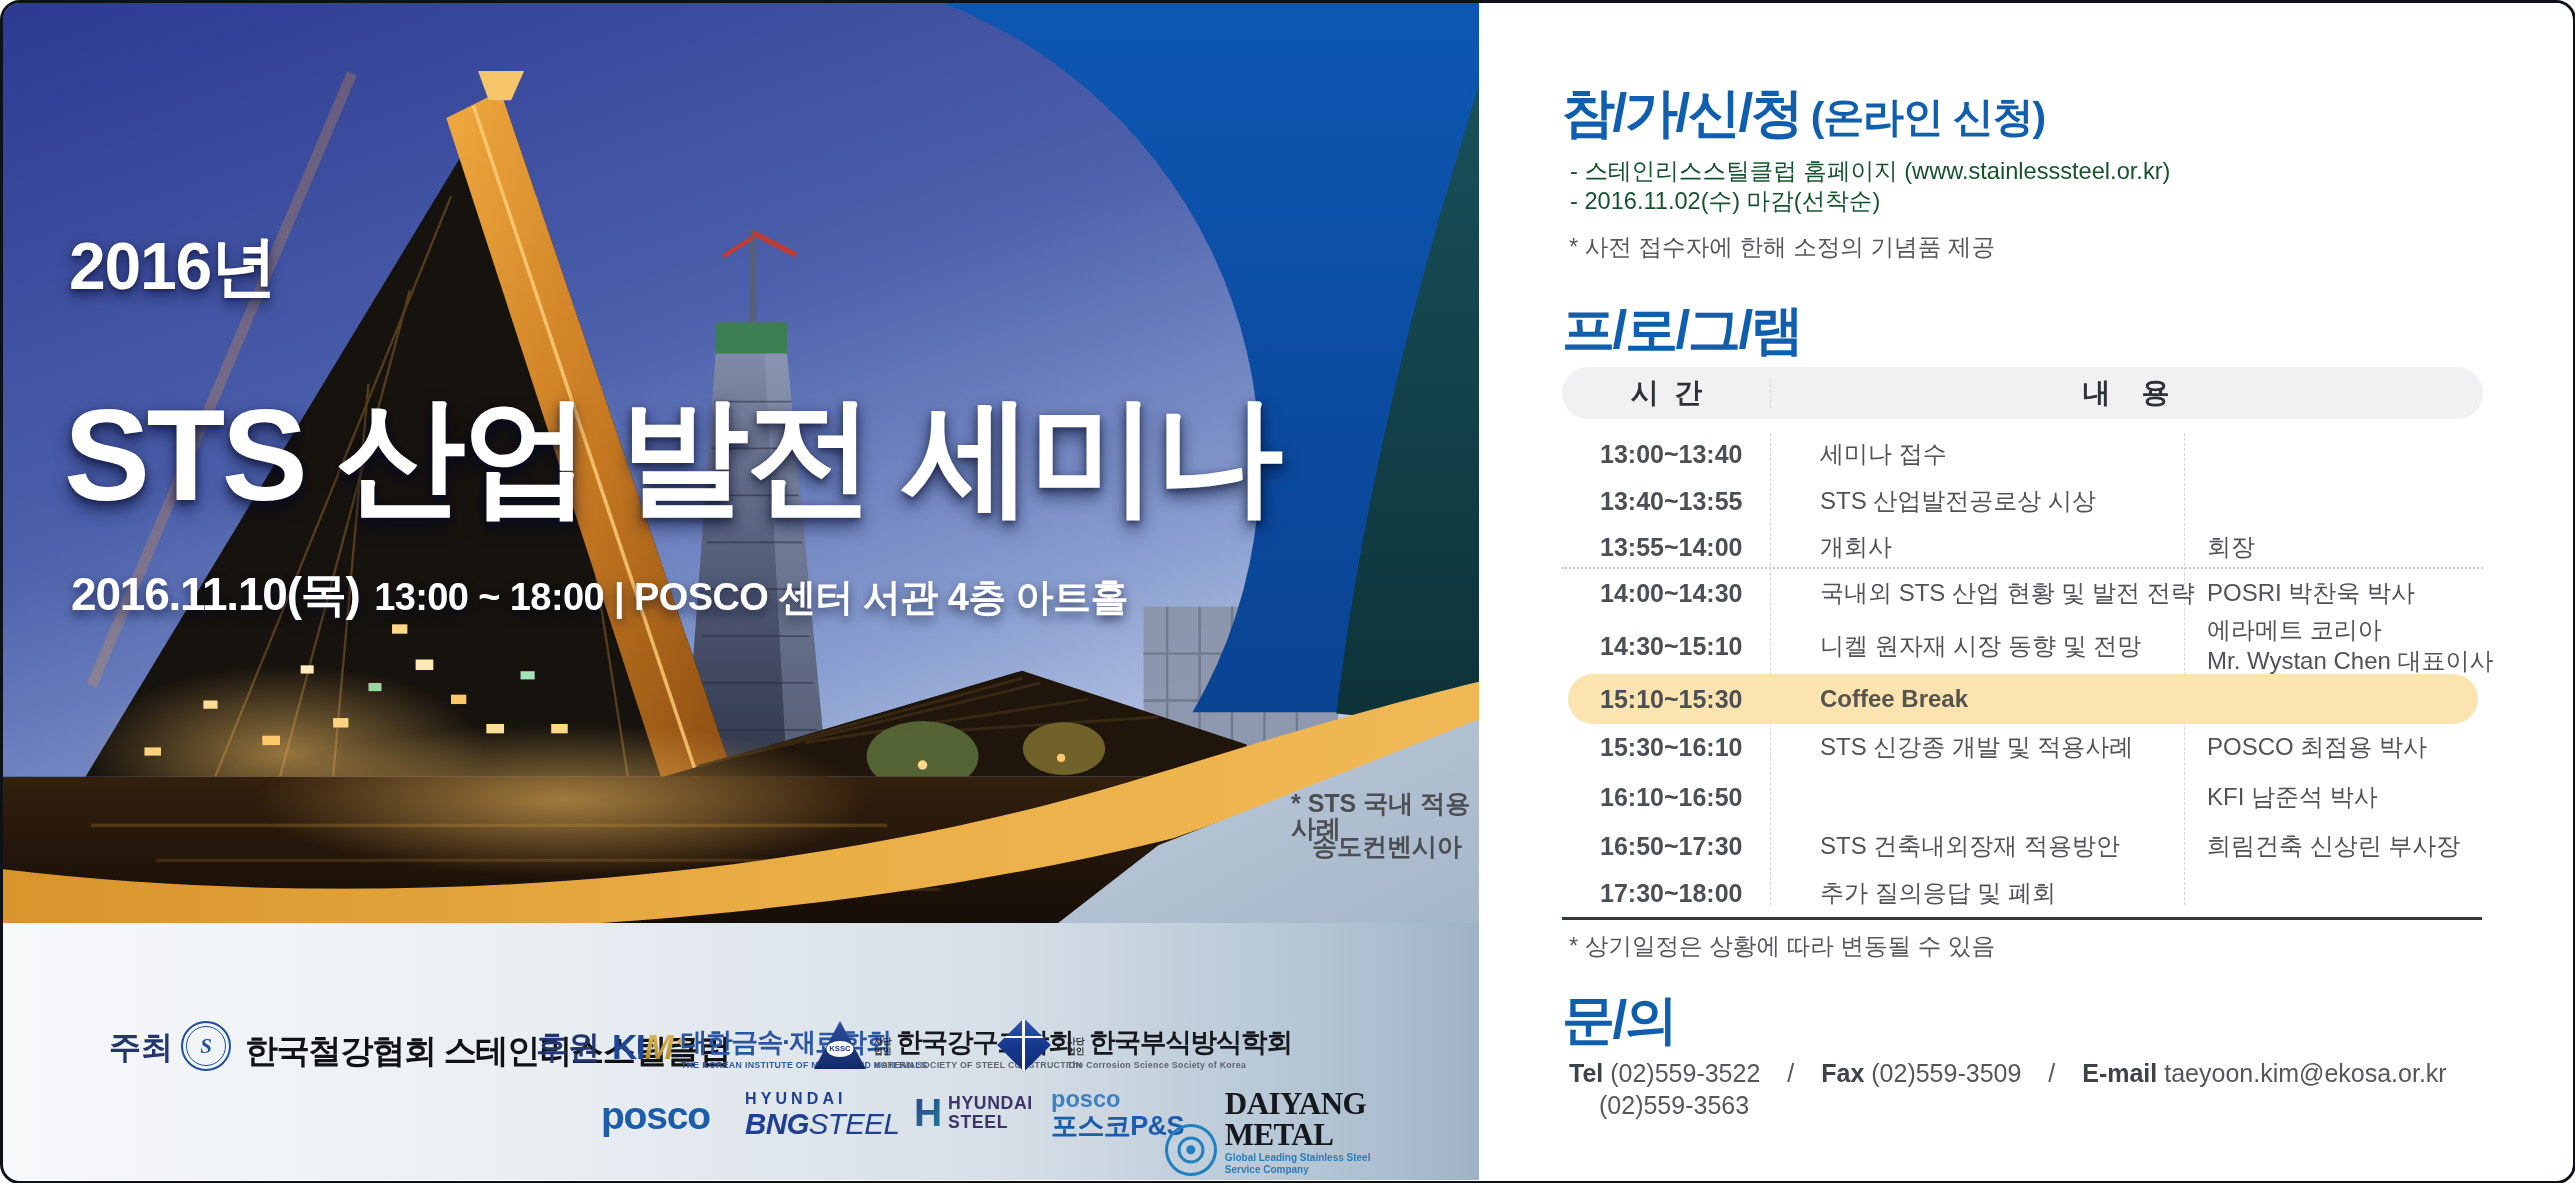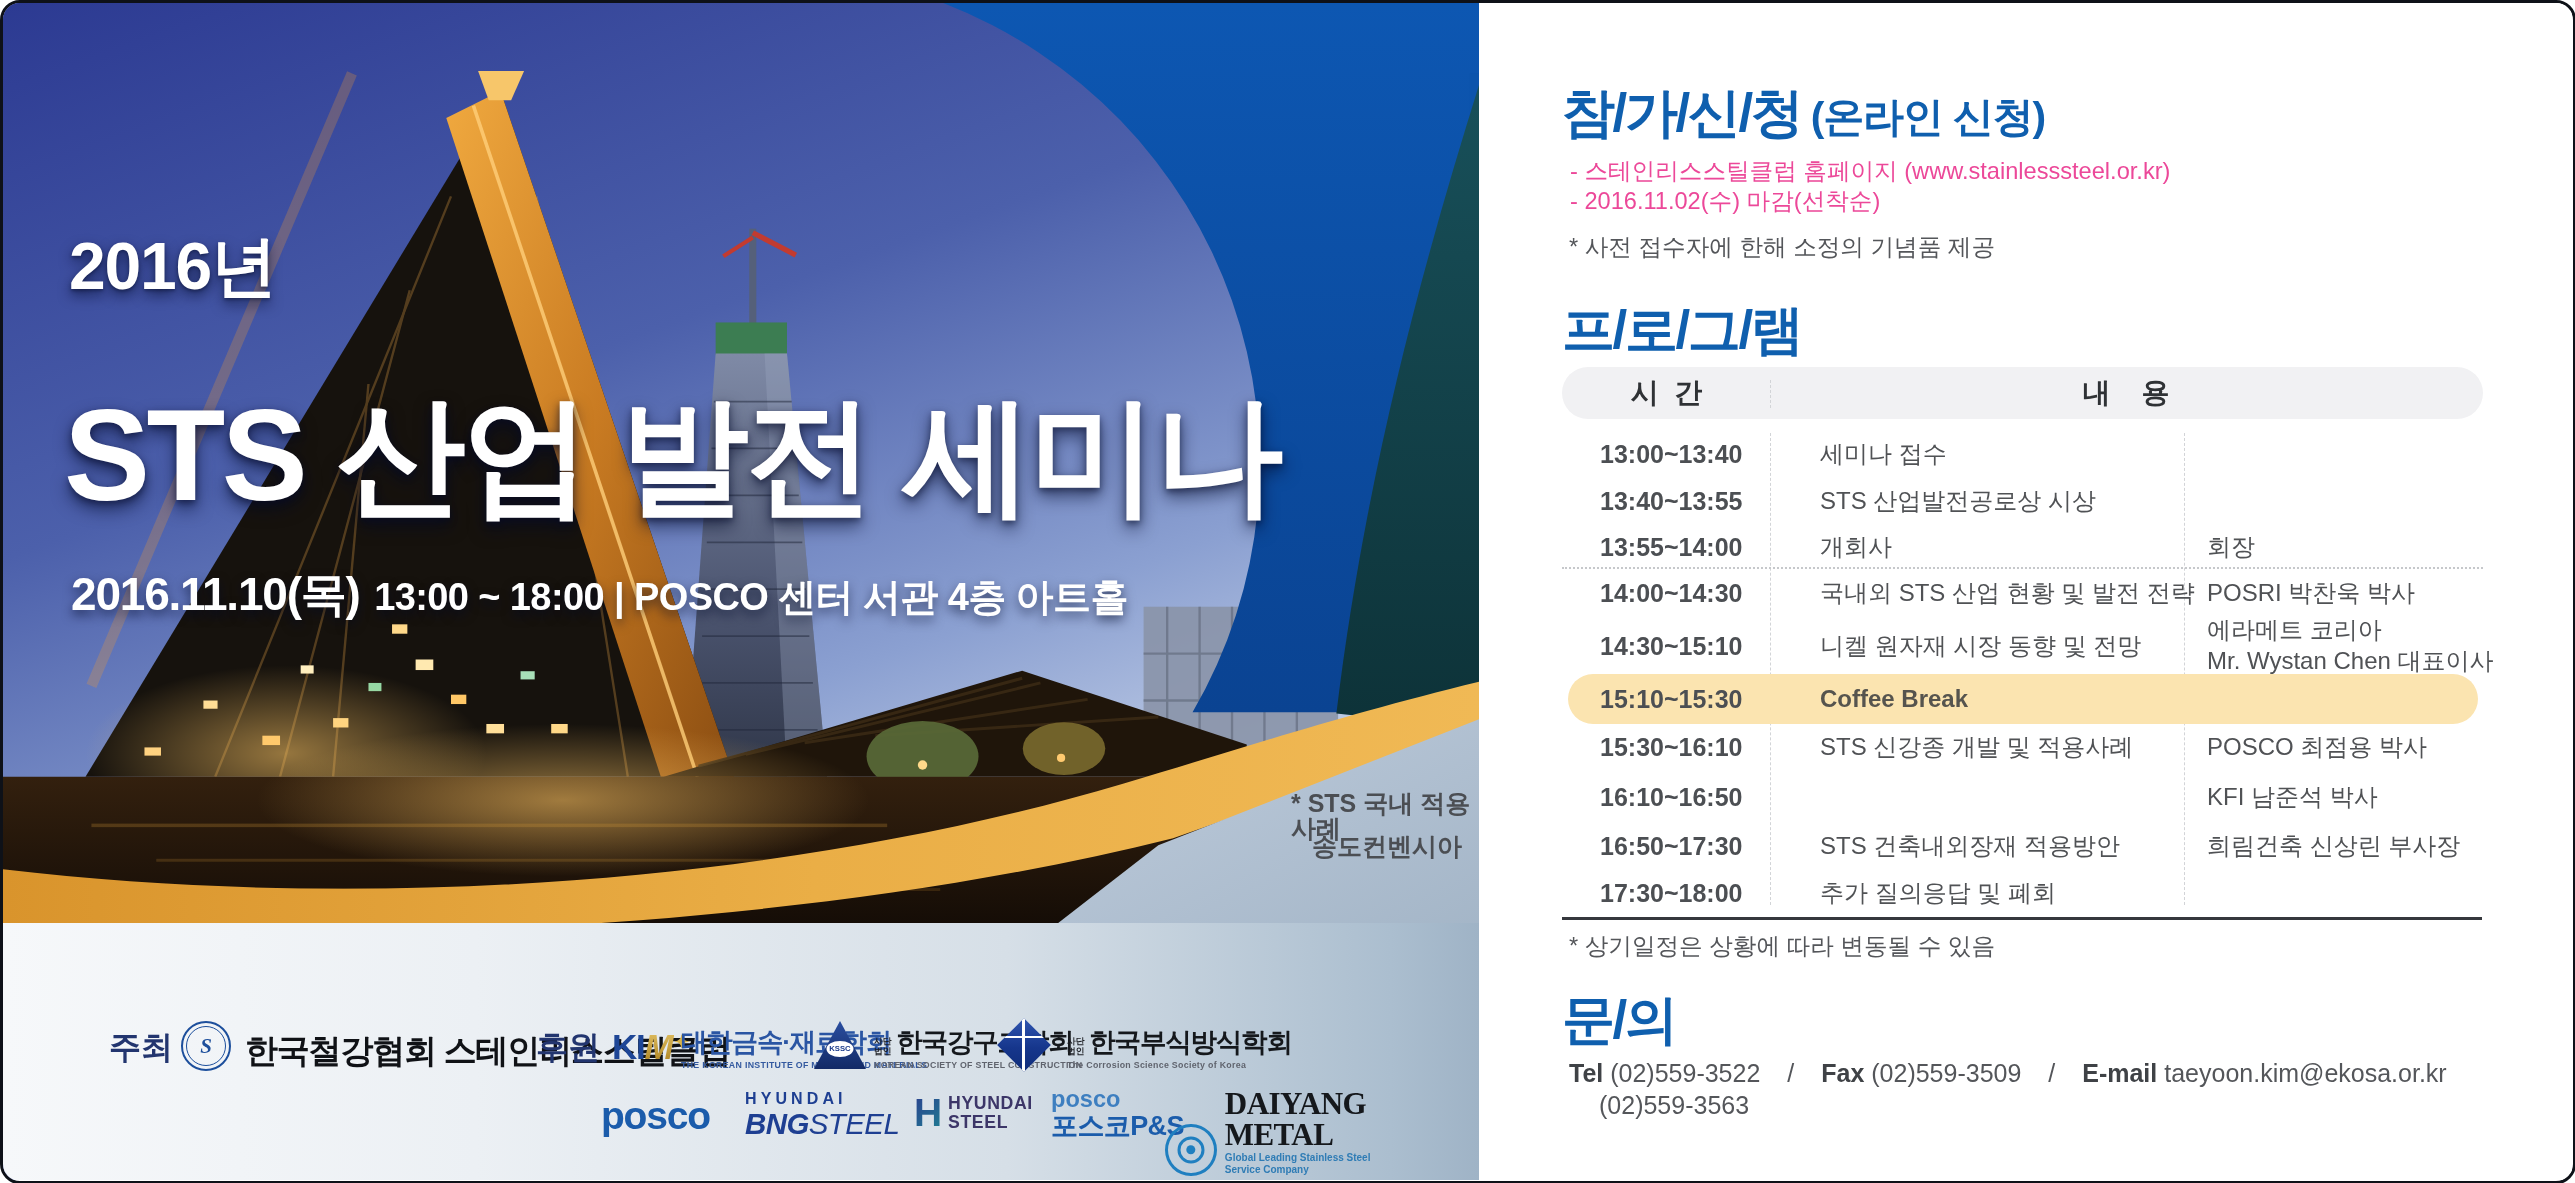--- a/index.html
+++ b/index.html
@@ -72,21 +72,21 @@
   .target{width:52px;height:52px;border:3.5px solid #1f7fc0;border-radius:50%;box-sizing:border-box;position:relative;margin-right:8.3px;}
   .target::before{content:"";position:absolute;left:50%;top:50%;transform:translate(-50%,-50%);width:27px;height:27px;border:3.5px solid #1f7fc0;border-radius:50%;box-sizing:border-box;}
   .target::after{content:"";position:absolute;left:50%;top:50%;transform:translate(-50%,-50%);width:9.4px;height:9.4px;background:#1f7fc0;border-radius:50%;}
   .daiyang .nm{font-family:"Liberation Serif",serif;font-size:31px;font-weight:700;color:#15181c;letter-spacing:-0.6px;line-height:31px;}
   .daiyang .sub{font-size:10px;font-weight:700;color:#2f7cb5;line-height:11.8px;margin-top:2.4px;}
 
   
   .right{position:absolute;left:1476px;top:0;width:1093px;height:1177px;background:#ffffff;}
   .sec-heading{position:absolute;left:83px;font-size:53px;font-weight:800;color:#0f5fae;letter-spacing:-2.4px;white-space:nowrap;}
   .sec-heading .note{font-size:41px;margin-left:9.4px;letter-spacing:-1.2px;}
-  .apply-item{position:absolute;left:91px;font-size:23.6px;color:#ec4899;white-space:nowrap;}
+  .apply-item{position:absolute;left:91px;font-size:23.6px;color:#14532d;white-space:nowrap;}
   .apply-note,.prog-note{position:absolute;left:90px;font-size:23.6px;color:#54565a;white-space:nowrap;}
 
   .thead{position:absolute;left:83px;top:364px;width:921px;height:52px;background:#f1f1f3;border-radius:26px;}
   .col-label{position:absolute;top:364px;height:52px;line-height:52px;text-align:center;font-size:28px;font-weight:700;color:#2f3235;white-space:pre;}
   .col-time-label{left:83px;width:209px;}
   .col-content-label{left:291px;width:712px;}
   .vdash{position:absolute;top:377px;height:526px;width:0;border-left:1.8px dashed #d2d4d7;}
   .vd1{left:291px;top:377px;height:28px;}
   .vd2{left:291px;top:430px;height:472px;}
   .vd3{left:705px;top:430px;height:472px;}

